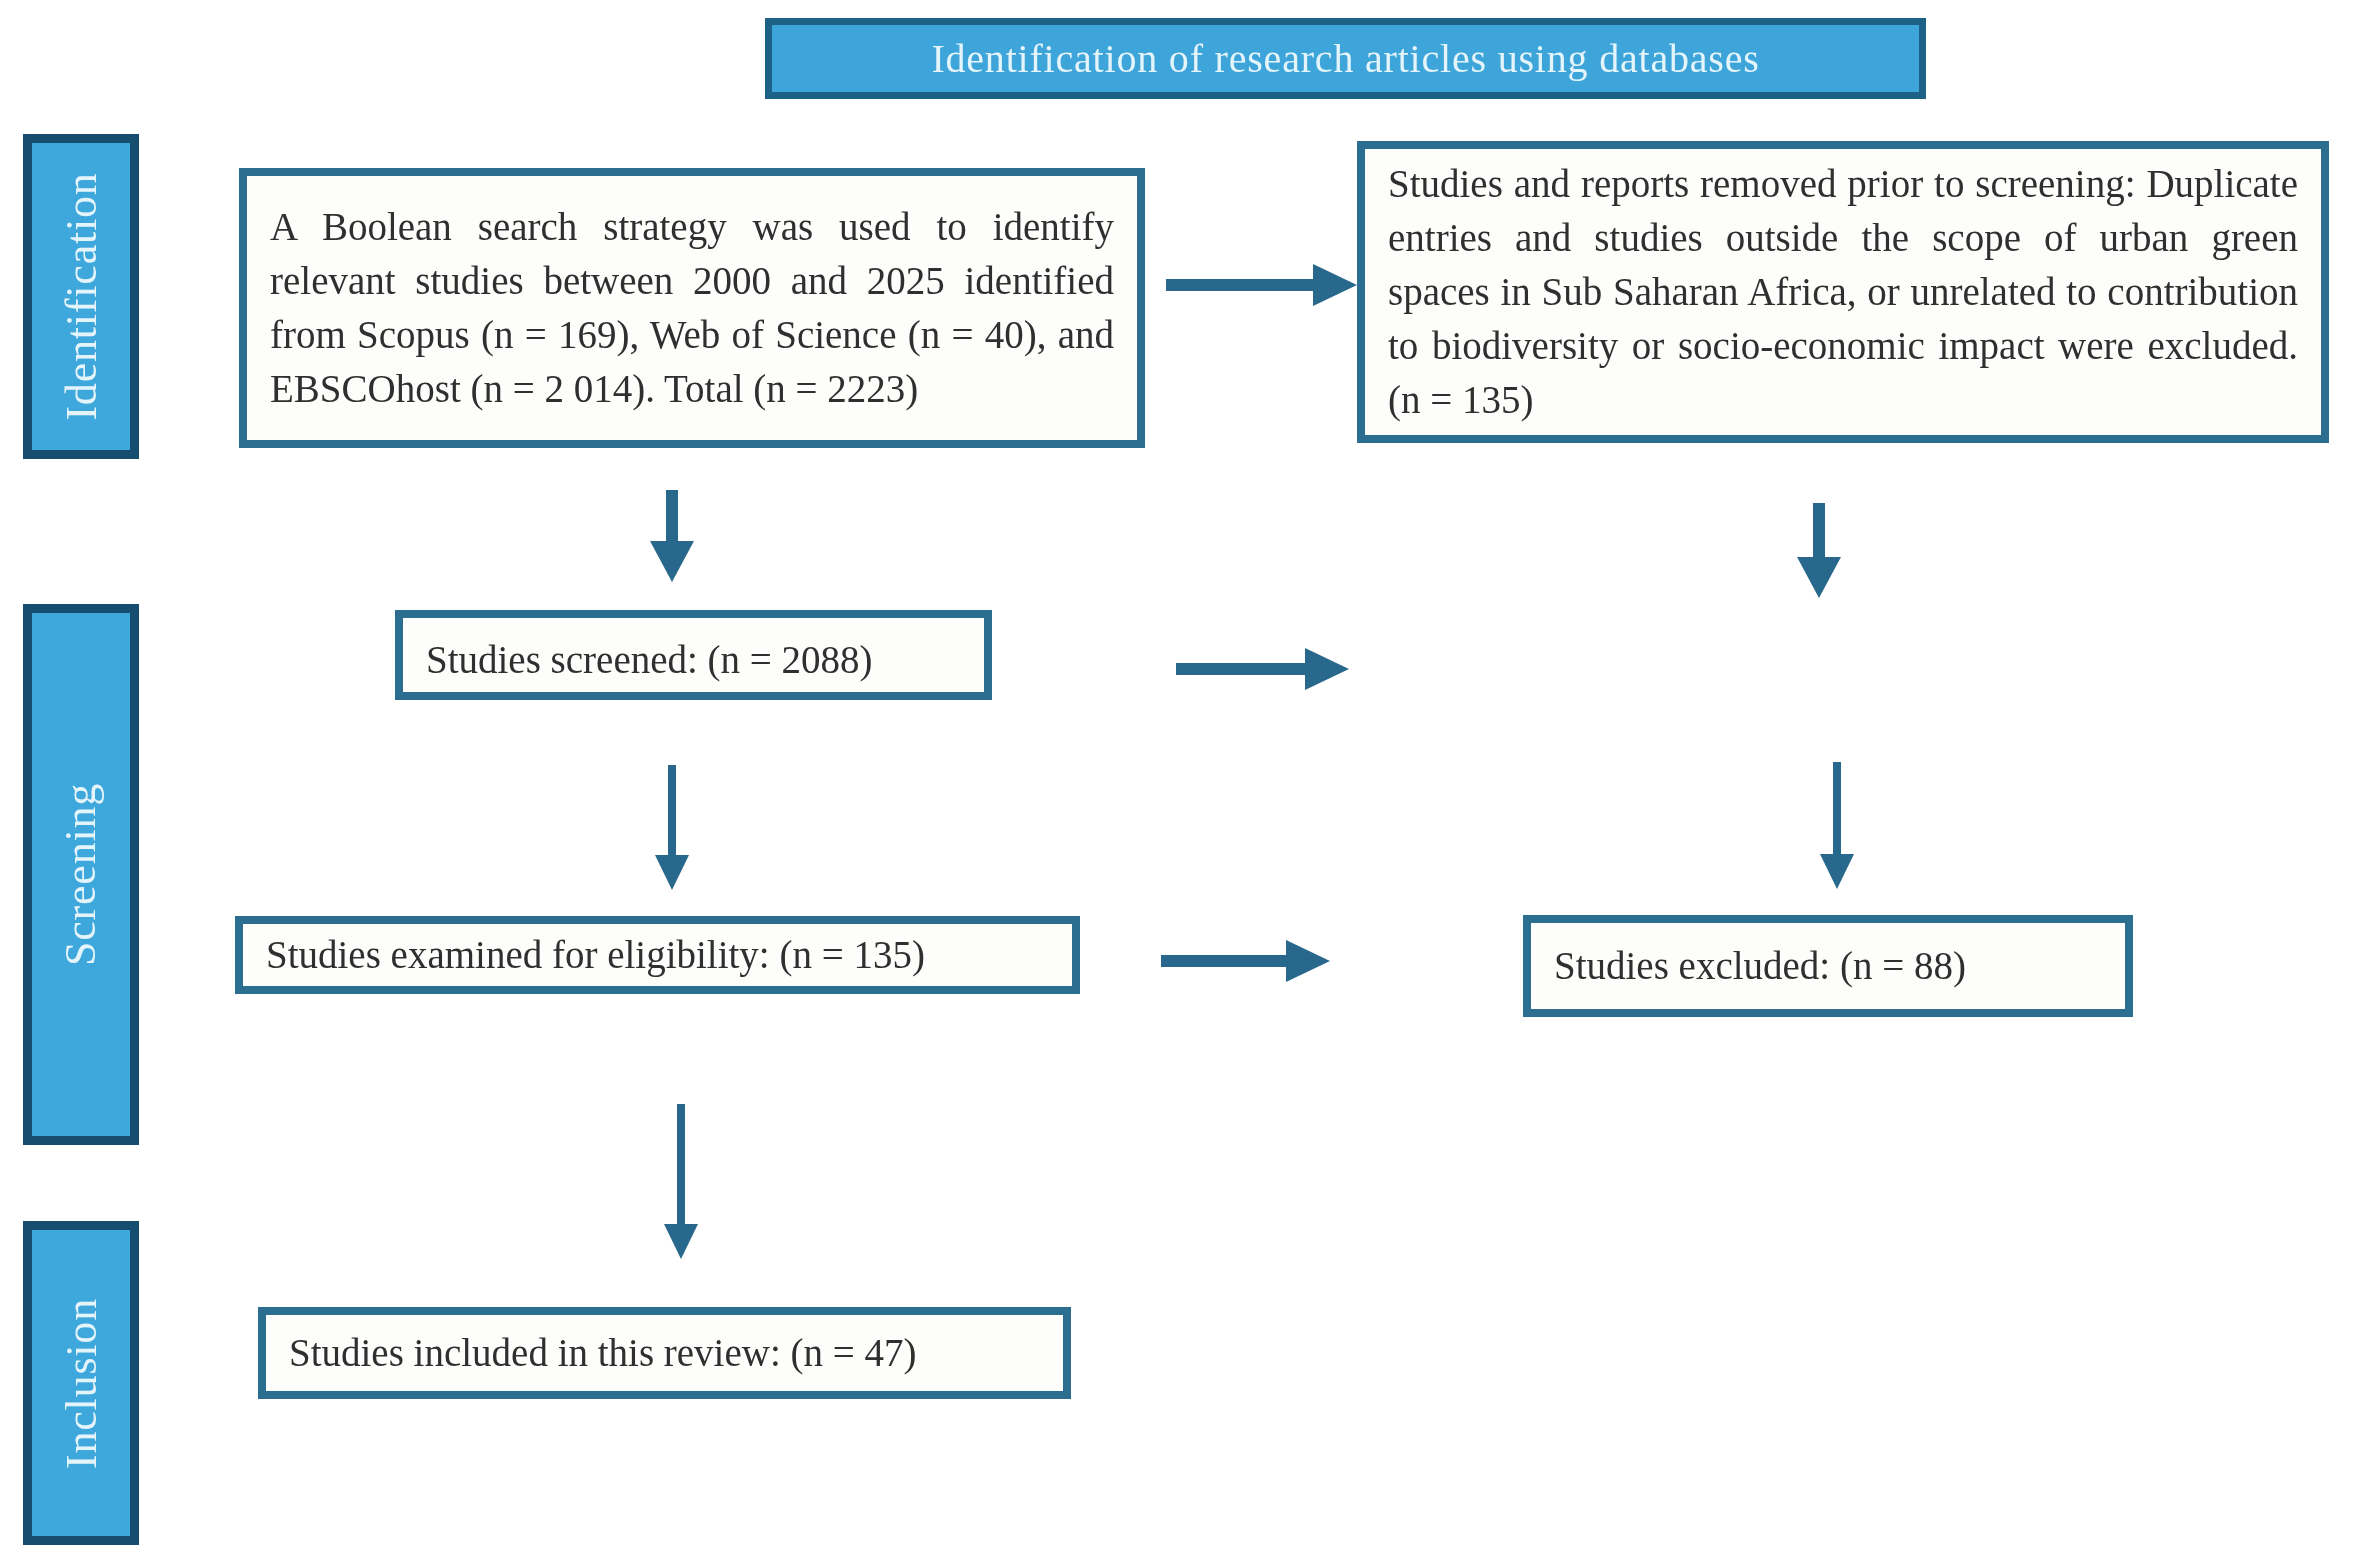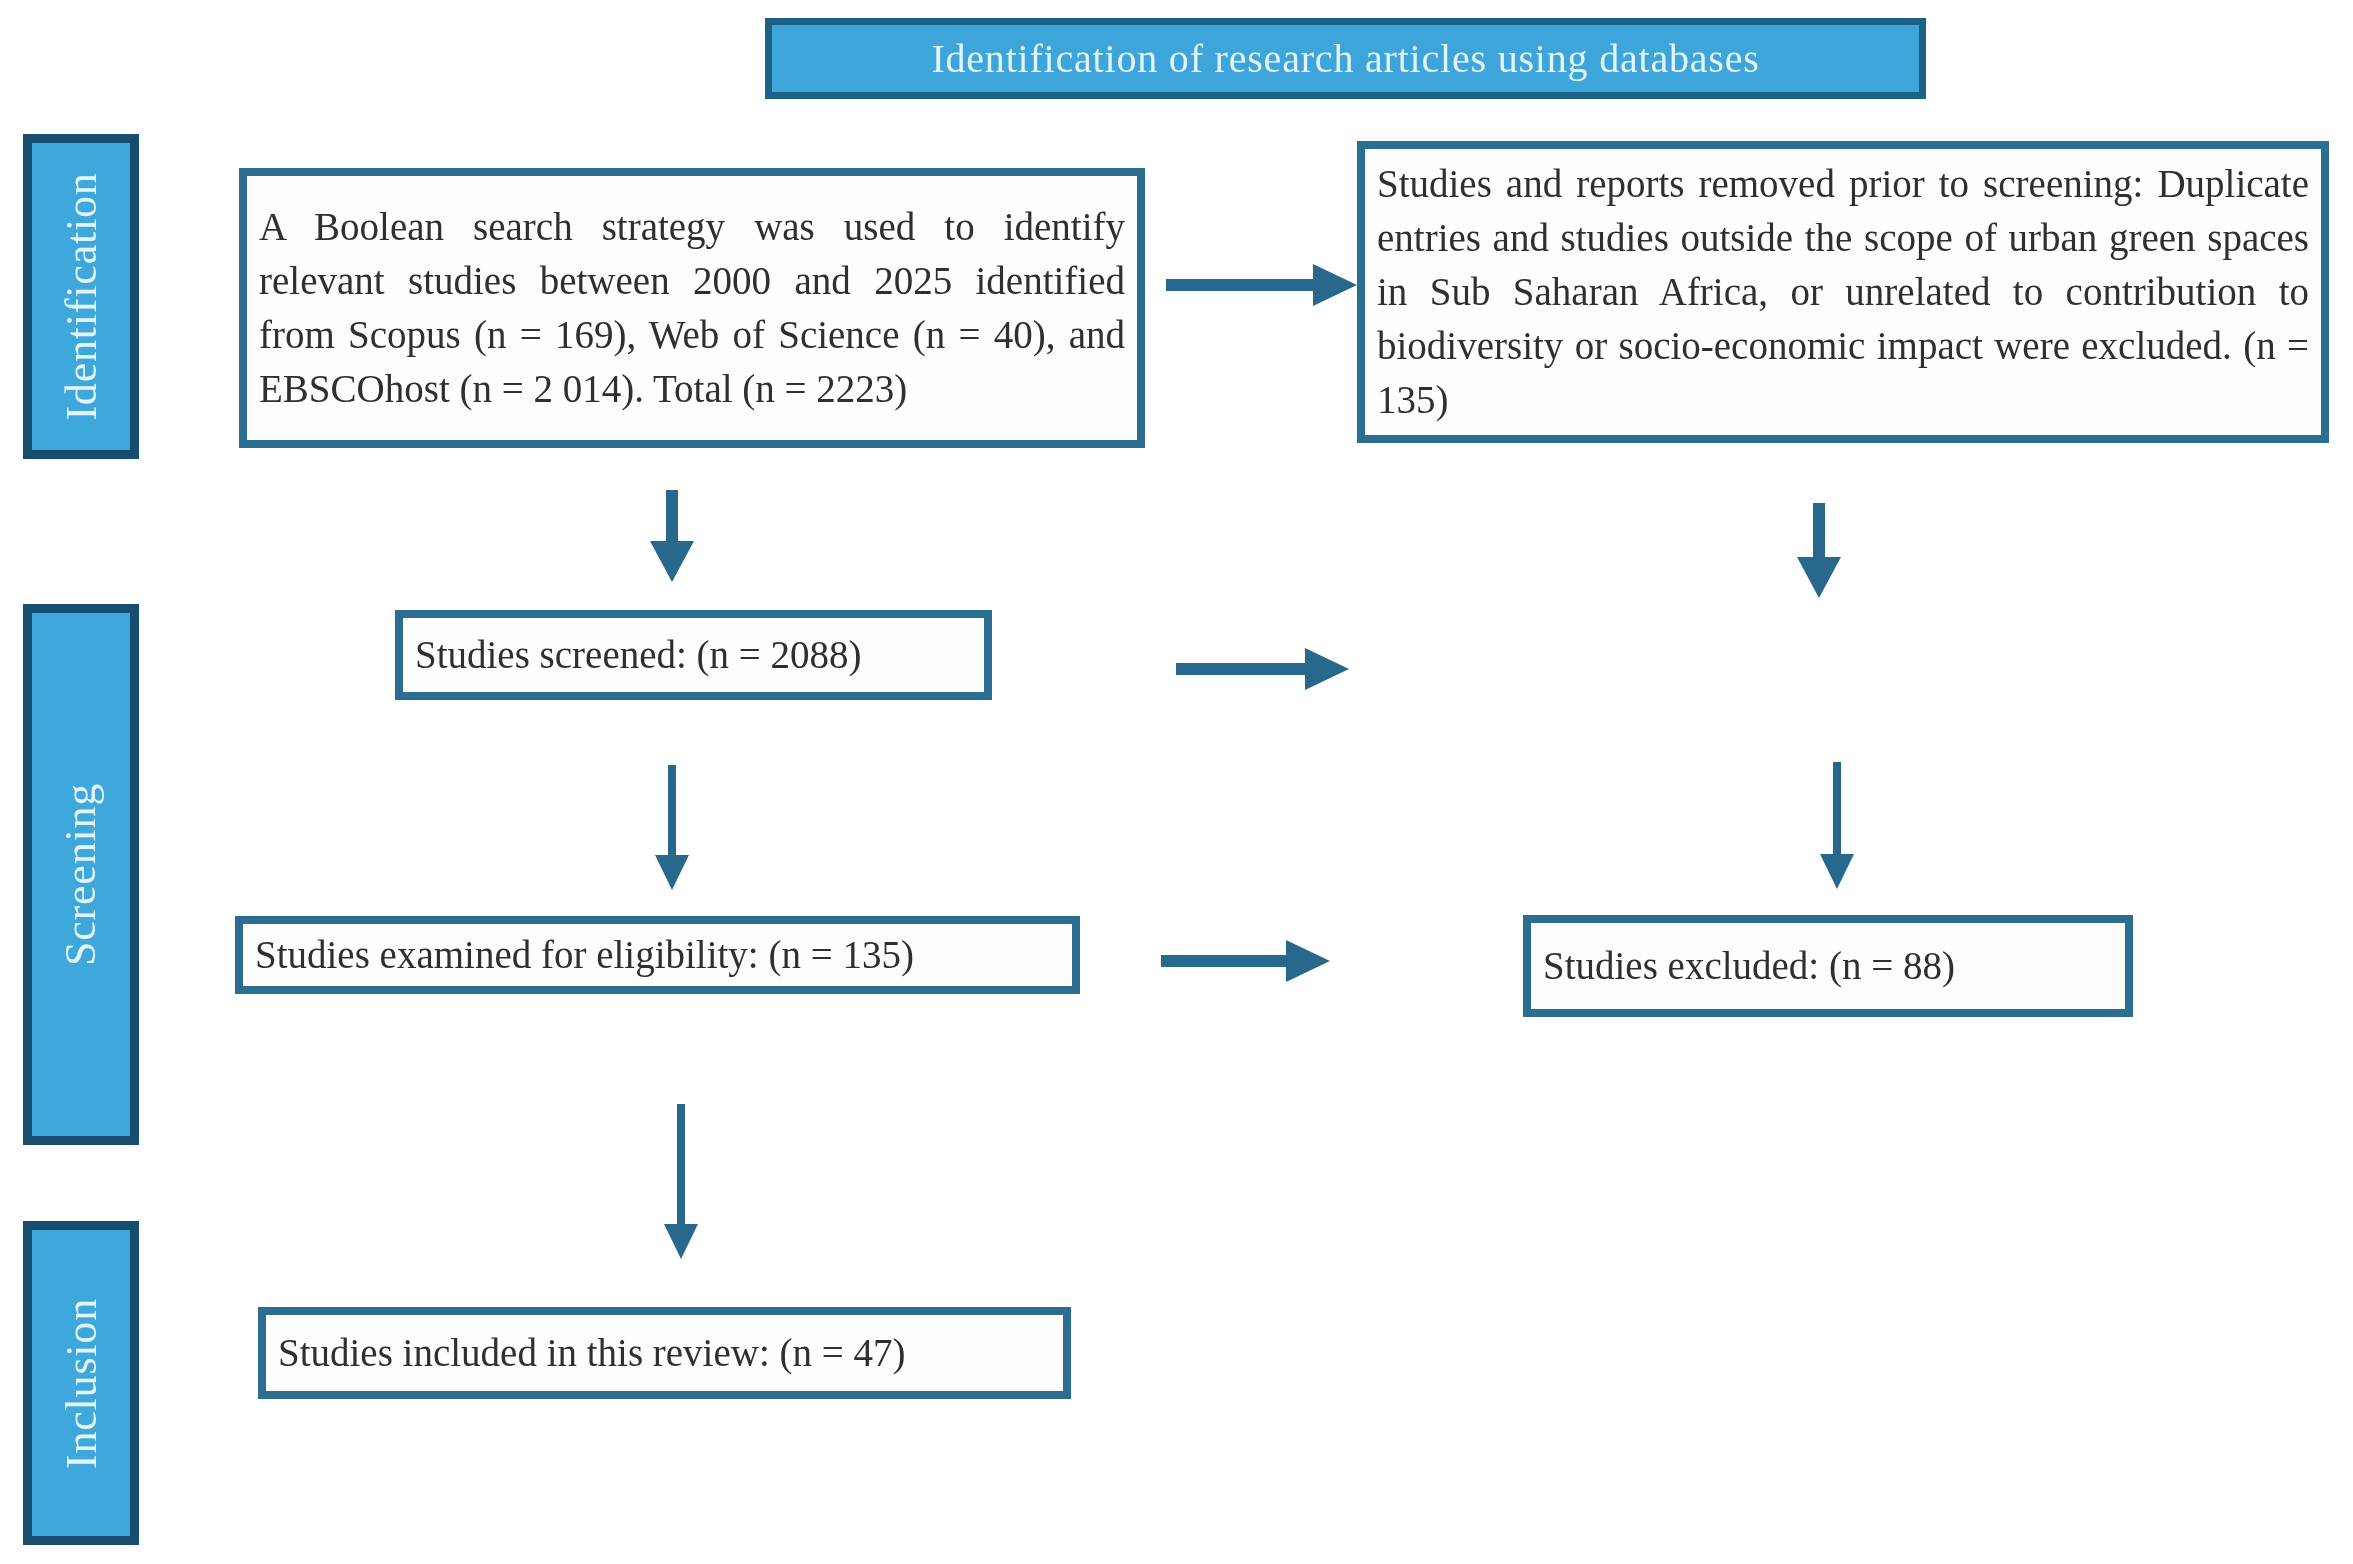--- a/index.html
+++ b/index.html
@@ -52,32 +52,32 @@
   
   .flow-box {
     position: absolute;
     box-sizing: border-box;
     background: #FDFDFB;
     border: 8.2px solid var(--box-border, #2B6E90);
     color: var(--text, #2F2F2F);
     display: flex; align-items: center;
   }
   .flow-box .txt {
-    padding: 5px 12px;
+    padding: 5px 23px;
     font-size: 39px;
     line-height: 54px;
   }
   .flow-box.para .txt {
     text-align: justify;
     text-align-last: left;
   }
 
   .box-database-search       { left: 239px;  top: 168px;  width: 906px; height: 280px; }
   .box-removed-screening     { left: 1357px; top: 141px;  width: 972px; height: 302px; }
-  .box-studies-screened      { left: 395px;  top: 610px;  width: 597px;  height: 90px; }
+  .box-studies-screened      { left: 395px;  top: 610px;  width: 597px;  height: 90px; align-items: flex-end; }
   .box-excluded-screening    { left: 1523px; top: 608px;  width: 610px;  height: 92px; }
   .box-eligibility           { left: 235px;  top: 916px; width: 845px; height: 78px; }
   .box-excluded-eligibility  { left: 1523px; top: 915px; width: 610px;  height: 102px; }
   .box-included              { left: 258px;  top: 1307px; width: 813px;  height: 92px; }
 
   
   .arrow-h {
     position: absolute;
     display: flex; align-items: center;
   }

